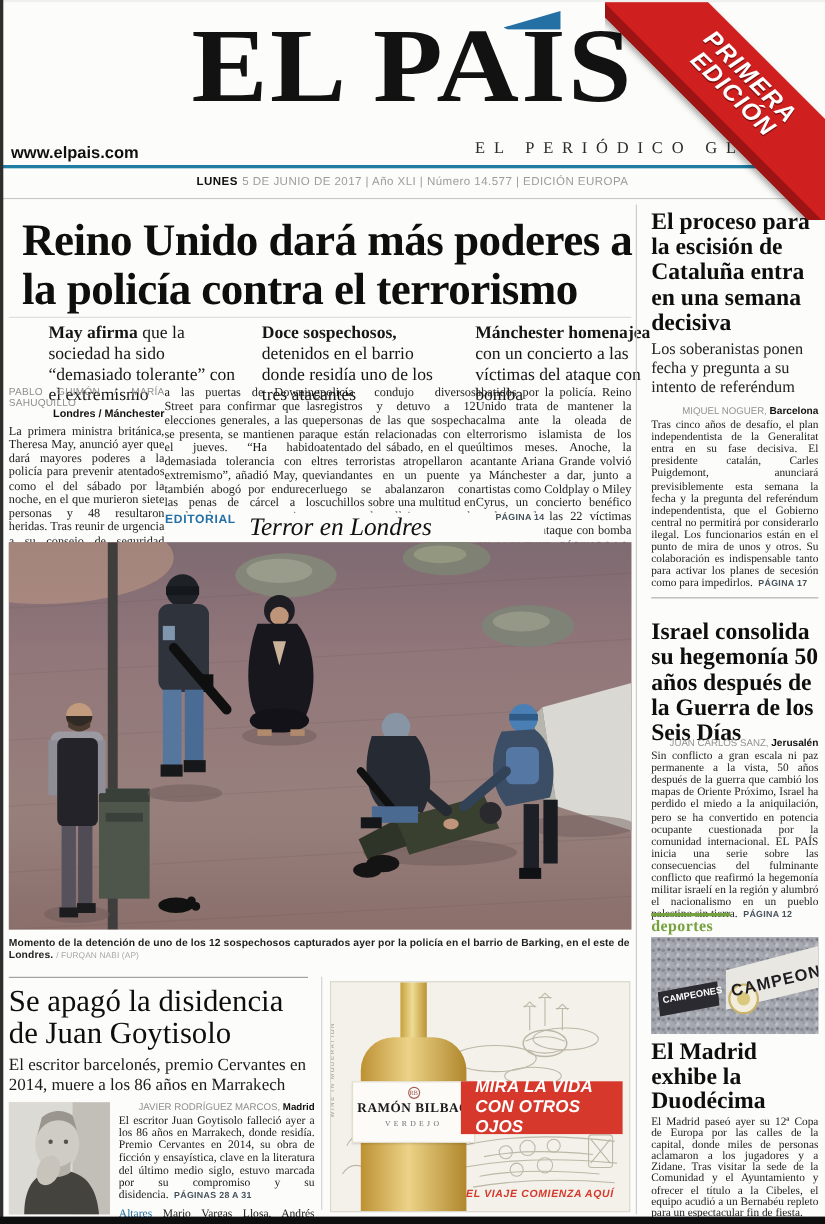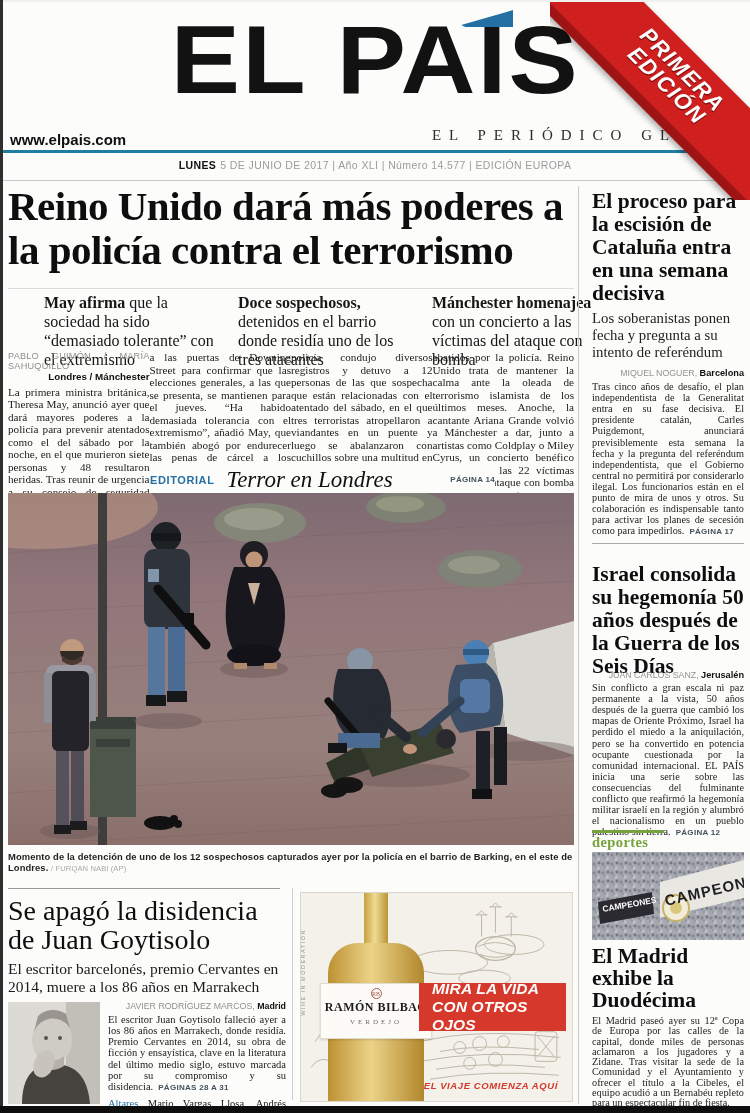--- a/index.html
+++ b/index.html
@@ -12,21 +12,21 @@
   
   .ribbon-wrap{position:absolute;top:0;right:0;width:200px;height:200px;overflow:hidden;z-index:30;}
   .ribbon{position:absolute;top:44px;right:-70px;width:300px;transform:rotate(45deg);
           background:#d01f1f;color:#fff;text-align:center;padding:10px 0 12px;
           border-bottom:9px solid #9e1414;box-shadow:0 3px 6px rgba(0,0,0,.35);}
   .ribbon div{font-family:"Liberation Sans",sans-serif;font-weight:bold;font-style:italic;
           font-size:22px;line-height:1.02;letter-spacing:1px;text-shadow:1px 1px 0 #7c0f0f;}
 
   
   .masthead-title{position:absolute;top:12px;left:0;width:100%;text-align:center;
-      font-family:Liberation Sans, sans-serif;font-weight:bold;font-size:96px;line-height:1;
+      font-family:Liberation Serif, serif;font-weight:bold;font-size:96px;line-height:1;
       color:#121212;letter-spacing:2px;}
   .masthead-title .inner{display:inline-block;transform:scaleX(1.08);}
   .i-wrap{position:relative;display:inline-block;}
   .i-accent{position:absolute;top:-2px;left:-15px;width:48px;height:17px;background:#2470a5;
       clip-path:polygon(0 88%,100% 0,100% 100%,8% 100%);}
   .masthead-tagline{position:absolute;top:127px;left:0;width:100%;text-align:right;
       font-size:15px;letter-spacing:8px;color:#2c2c2c;}
   .website{position:absolute;left:10px;top:131px;font-family:"Liberation Sans",sans-serif;
       font-weight:bold;font-size:15px;color:#0f0f0f;}
   .rule-teal{position:absolute;left:0;top:150px;width:100%;height:3px;background:#1f7da3;}
@@ -42,21 +42,21 @@
   .subheads{position:absolute;left:8px;top:294px;width:566px;display:flex;gap:16px;margin-left:36px;}
   .subhead{flex:1;font-size:16px;line-height:1.18;color:#161616;}
   .bodycols{position:absolute;left:8px;top:351px;width:566px;display:flex;}
   .bcol{flex:1;font-size:11.2px;line-height:1.12;text-align:justify;color:#1c1c1c;}
   .byline{font-family:"Liberation Sans",sans-serif;font-size:9.2px;color:#8f8f8f;letter-spacing:.2px;}
   .dateline{font-family:"Liberation Sans",sans-serif;font-size:9.8px;font-weight:bold;color:#111;
       text-align:right;margin-bottom:3px;}
   .pageref{font-family:"Liberation Sans",sans-serif;font-size:8px;font-weight:bold;color:#44505a;
       letter-spacing:.3px;margin-left:5px;white-space:nowrap;}
   .editorial{position:absolute;left:150px;top:466px;width:345px;height:27px;background:#fcfcfa;
-      display:flex;align-items:center;z-index:5;}
+      display:flex;align-items:flex-start;z-index:5;}
   .editorial-label{color:#2470a5;font-family:"Liberation Sans",sans-serif;font-weight:bold;
       font-size:11px;letter-spacing:.6px;margin-right:12px;}
   .editorial-title{font-style:italic;font-size:23px;color:#111;}
   .editorial .pageref{margin-left:auto;}
 
   
   .photo{position:absolute;left:8px;top:493px;width:566px;height:352px;background:#8f7374;z-index:6;}
   .caption{position:absolute;left:8px;top:851px;width:566px;font-family:"Liberation Sans",sans-serif;
       font-size:9.4px;font-weight:bold;color:#1f1f1f;letter-spacing:.1px;}
   .caption .credit{font-weight:normal;font-size:7.6px;color:#a8a8a8;}
@@ -148,21 +148,21 @@
     </span>
   </div>
   <div class="masthead-tagline" data-name="masthead-tagline">EL PERIÓDICO GLOBAL</div>
   <div class="website" data-name="website-url">www.elpais.com</div>
   <div class="rule-teal" data-name="teal-rule"></div>
   <div class="date-line" data-name="date-line">
     <span class="date-day" data-name="date-day">LUNES</span><span data-name="date-rest">5 DE JUNIO DE 2017 | Año XLI | Número 14.577 | EDICIÓN EUROPA</span>
   </div>
   <div class="rule-top" data-name="header-divider"></div>
 
-  <h1 class="lead-headline" style="margin:0" data-name="lead-headline">Reino Unido dará más poderes a la policía contra el terrorismo</h1>
+  <h1 class="lead-headline" style="margin:12px" data-name="lead-headline">Reino Unido dará más poderes a la policía contra el terrorismo</h1>
   <div class="rule-sub" data-name="subhead-divider"></div>
   <div class="subheads" data-name="lead-subheads">
     <div class="subhead" data-name="subhead-may"><b>May afirma</b> <span>que la sociedad ha sido “demasiado tolerante” con el extremismo</span></div>
     <div class="subhead" data-name="subhead-sospechosos"><b>Doce sospechosos,</b> <span>detenidos en el barrio donde residía uno de los tres atacantes</span></div>
     <div class="subhead" data-name="subhead-manchester"><b>Mánchester homenajea</b> <span>con un concierto a las víctimas del ataque con bomba</span></div>
   </div>
   <div class="bodycols" data-name="lead-body-columns">
     <div class="bcol" data-name="lead-col-1">
       <div class="byline" data-name="lead-byline">PABLO GUIMÓN / MARÍA SAHUQUILLO</div>
       <div class="dateline" data-name="lead-dateline">Londres / Mánchester</div>

